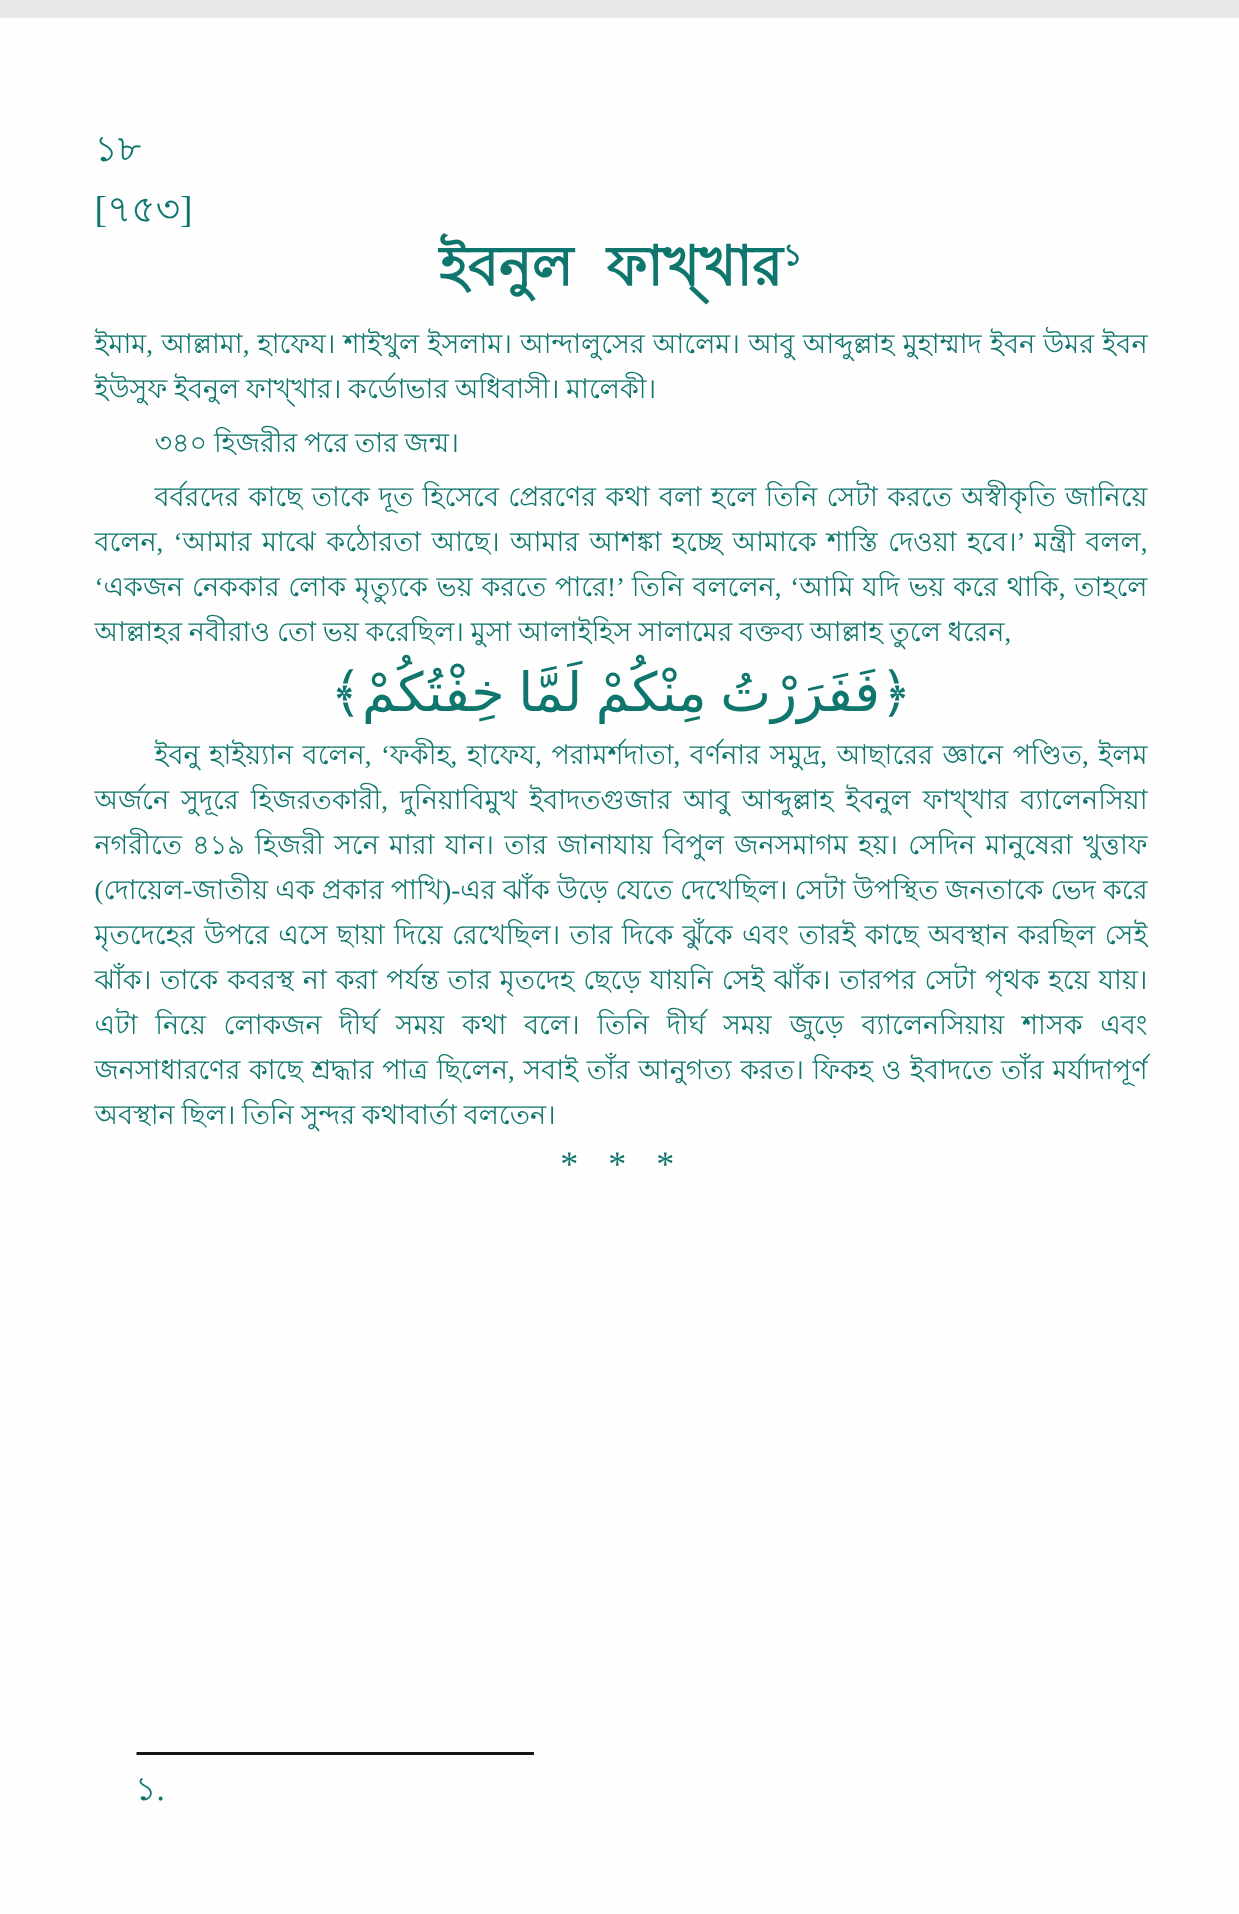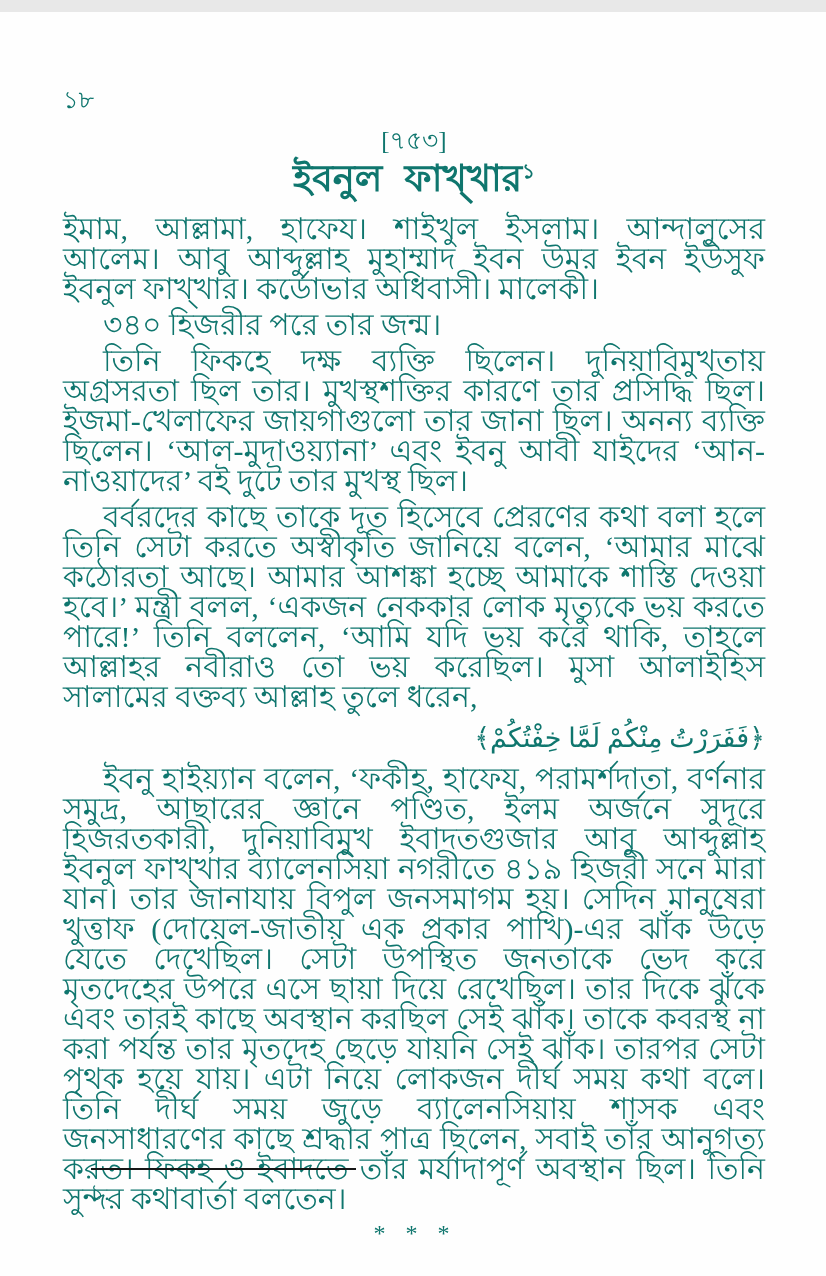--- a/index.html
+++ b/index.html
@@ -18,54 +18,55 @@
     box-sizing: border-box;
     padding: 0 61px 0 63px;
     overflow: hidden;
   }
   .page-number {
     padding-top: 74px;
     font-size: 24px;
     line-height: 28px;
   }
   .entry-number {
-    text-align: center;
+    text-align: left;
     font-size: 25px;
     line-height: 30px;
     margin-top: 12px;
   }
   .title {
     text-align: center;
     font-size: 37px;
     line-height: 46px;
     font-weight: 700;
     margin: 2px 0 0 0;
     font-family: Liberation Mono, monospace;
   }
   .title .fn-ref {
     font-size: 20px;
     font-weight: 700;
     vertical-align: super;
     line-height: 0;
   }
   .para {
-    font-size: 30px;
+    font-size: 18px;
     line-height: 30px;
     text-align: justify;
     text-justify: inter-word;
     margin: 6px 0 0 0;
     text-indent: 40px;
   }
   .para.first {
     text-indent: 0;
     margin-top: 10px;
   }
   .verse {
     direction: rtl;
-    font-size: 27px;
+    text-align: center;
+    font-size: 36px;
     line-height: 40px;
     margin-top: 6px;
   }
   .separator {
     text-align: center;
     font-size: 24px;
     letter-spacing: 5px;
     word-spacing: 4px;
     margin-top: 6px;
   }
@@ -100,21 +101,20 @@
   <div class="page-number">১৮</div>
 
   <div class="entry-number">[৭৫৩]</div>
 
   <h1 class="title"><span>ইবনুল ফাখ্খার</span><span class="fn-ref">১</span></h1>
 
   <p class="para first">ইমাম, আল্লামা, হাফেয। শাইখুল ইসলাম। আন্দালুসের আলেম। আবু আব্দুল্লাহ মুহাম্মাদ ইবন উমর ইবন ইউসুফ ইবনুল ফাখ্খার। কর্ডোভার অধিবাসী। মালেকী।</p>
 
   <p class="para">৩৪০ হিজরীর পরে তার জন্ম।</p>
 
-  <p class="para">তিনি ফিকহে দক্ষ ব্যক্তি ছিলেন। দুনিয়াবিমুখতায় অগ্রসরতা ছিল তার। মুখস্থশক্তির কারণে তার প্রসিদ্ধি ছিল। ইজমা-খেলাফের জায়গাগুলো তার জানা ছিল। অনন্য ব্যক্তি ছিলেন। ‘আল-মুদাওয়্যানা’ এবং ইবনু আবী যাইদের ‘আন-নাওয়াদের’ বই দুটে তার মুখস্থ ছিল।</p>
 
   <p class="para">বর্বরদের কাছে তাকে দূত হিসেবে প্রেরণের কথা বলা হলে তিনি সেটা করতে অস্বীকৃতি জানিয়ে বলেন, ‘আমার মাঝে কঠোরতা আছে। আমার আশঙ্কা হচ্ছে আমাকে শাস্তি দেওয়া হবে।’ মন্ত্রী বলল, ‘একজন নেককার লোক মৃত্যুকে ভয় করতে পারে!’ তিনি বললেন, ‘আমি যদি ভয় করে থাকি, তাহলে আল্লাহর নবীরাও তো ভয় করেছিল। মুসা আলাইহিস সালামের বক্তব্য আল্লাহ তুলে ধরেন,</p>
 
   <div class="verse">﴿فَفَرَرْتُ مِنْكُمْ لَمَّا خِفْتُكُمْ﴾</div>
 
 
   <p class="para">ইবনু হাইয়্যান বলেন, ‘ফকীহ, হাফেয, পরামর্শদাতা, বর্ণনার সমুদ্র, আছারের জ্ঞানে পণ্ডিত, ইলম অর্জনে সুদূরে হিজরতকারী, দুনিয়াবিমুখ ইবাদতগুজার আবু আব্দুল্লাহ ইবনুল ফাখ্খার ব্যালেনসিয়া নগরীতে ৪১৯ হিজরী সনে মারা যান। তার জানাযায় বিপুল জনসমাগম হয়। সেদিন মানুষেরা খুত্তাফ (দোয়েল-জাতীয় এক প্রকার পাখি)-এর ঝাঁক উড়ে যেতে দেখেছিল। সেটা উপস্থিত জনতাকে ভেদ করে মৃতদেহের উপরে এসে ছায়া দিয়ে রেখেছিল। তার দিকে ঝুঁকে এবং তারই কাছে অবস্থান করছিল সেই ঝাঁক। তাকে কবরস্থ না করা পর্যন্ত তার মৃতদেহ ছেড়ে যায়নি সেই ঝাঁক। তারপর সেটা পৃথক হয়ে যায়। এটা নিয়ে লোকজন দীর্ঘ সময় কথা বলে। তিনি দীর্ঘ সময় জুড়ে ব্যালেনসিয়ায় শাসক এবং জনসাধারণের কাছে শ্রদ্ধার পাত্র ছিলেন, সবাই তাঁর আনুগত্য করত। ফিকহ ও ইবাদতে তাঁর মর্যাদাপূর্ণ অবস্থান ছিল। তিনি সুন্দর কথাবার্তা বলতেন।</p>
 
 
 

